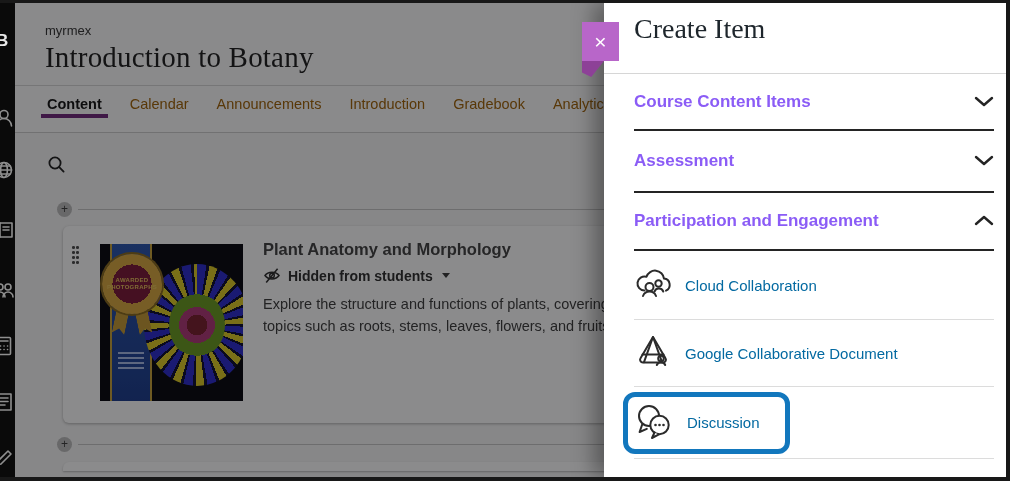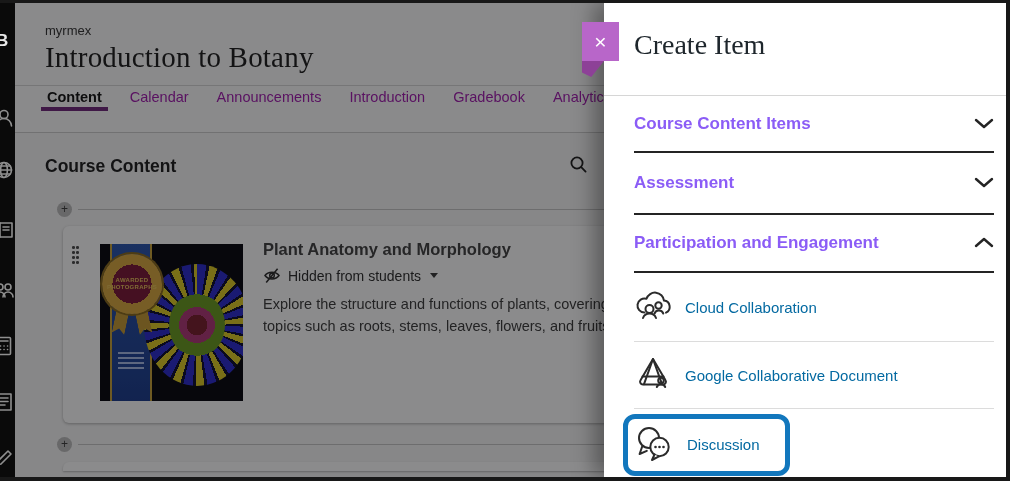--- a/index.html
+++ b/index.html
@@ -9,22 +9,22 @@
   .sidebar{position:absolute;left:0;top:0;bottom:0;width:15px;background:#0a0a0a;z-index:6;overflow:hidden;}
   .snav{position:absolute;left:-7px;width:22px;height:22px;color:#8f8f8f;}
   .snav svg{stroke:#8f8f8f;fill:none;stroke-width:1.6;stroke-linecap:round;stroke-linejoin:round;}
   .snav.logo{color:#e8e8e8;font-weight:bold;font-size:17px;left:-4px;}
   
   .main{position:absolute;left:15px;top:0;bottom:0;width:589px;background:#f7f7f7;z-index:1;}
   .dim{position:absolute;inset:0;background:rgba(8,8,10,0.47);z-index:10;}
   .main-header{padding:20px 0 0 30px;height:83px;box-sizing:border-box;border-bottom:1px solid #d8d8d8;background:#fdfdfd;}
   .eyebrow{font-size:13px;color:#333;}
   .course-title{margin:3px 0 0;font-family:"Liberation Serif","DejaVu Serif",serif;font-weight:500;font-size:29px;color:#1d1d1d;letter-spacing:.2px;}
-  .tabs{display:flex;gap:24px;align-items:flex-end;padding:0 0 14px 30px;height:47px;box-sizing:border-box;border-bottom:1px solid #cfcfcf;background:#fdfdfd;}
-  .tab{font-size:14.5px;color:#a21caf;padding:0 2px 13px;cursor:pointer;white-space:nowrap;position:relative;}
+  .tabs{display:flex;gap:24px;align-items:flex-end;padding:0 0 7px 30px;height:47px;box-sizing:border-box;border-bottom:1px solid #cfcfcf;background:#fdfdfd;}
+  .tab{font-size:14.5px;color:#a16207;padding:0 2px 13px;cursor:pointer;white-space:nowrap;position:relative;}
   .tab.active{color:#121212;font-weight:700;}
   .tab.active::after{content:"";position:absolute;left:-4px;right:-4px;bottom:7px;height:4px;background:var(--tab_underline,#70277b);}
   .content{padding:0 0 0 30px;}
   .content-head{display:flex;align-items:center;justify-content:space-between;padding:20px 14px 0 0;}
   .section-title{margin:0;font-size:17.5px;font-weight:700;color:#1d1d1d;}
   .search-btn svg{stroke:#1f1f1f;fill:none;stroke-width:1.8;stroke-linecap:round;}
   .search-btn{background:none;border:none;padding:2px;cursor:pointer;}
   .plus-divider{display:flex;align-items:center;gap:6px;margin:22px 0 0 12px;height:16px;}
   .plus-circle{width:15px;height:15px;border-radius:50%;background:#bdbdbd;color:#3d3d3d;font-size:12px;line-height:15px;text-align:center;border:none;padding:0;cursor:pointer;flex:0 0 auto;}
   .plus-line{flex:1;height:1px;background:#c6c6c6;}
@@ -43,33 +43,33 @@
   .ribbons{position:absolute;left:12px;top:66px;width:40px;height:26px;}
   .ribbons::before,.ribbons::after{content:"";position:absolute;top:0;width:13px;height:24px;background:#c59a33;}
   .ribbons::before{left:2px;transform:rotate(12deg);clip-path:polygon(0 0,100% 0,100% 100%,50% 78%,0 100%);}
   .ribbons::after{right:2px;transform:rotate(-12deg);clip-path:polygon(0 0,100% 0,100% 100%,50% 78%,0 100%);}
   .flower{position:absolute;left:44px;top:20px;width:106px;height:122px;border-radius:50%;
           background:repeating-conic-gradient(from 0deg,#2a2ace 0 9deg,#0d0d30 9deg 12deg,#ddcb24 12deg 20deg,#0d0d30 20deg 23deg);}
   .flower::after{content:"";position:absolute;inset:24%;border-radius:50%;
           background:radial-gradient(circle,#7a1f2f 0 24%,#b03878 24% 42%,#6a9c20 42% 72%,rgba(10,10,30,.0) 72%);}
   .card-body{position:absolute;left:200px;top:14px;width:356px;}
   .card-title{margin:0;font-size:16.5px;font-weight:700;color:#404040;cursor:pointer;}
-  .visibility{display:flex;align-items:center;gap:7px;margin-top:8px;font-size:14px;color:#2d2d2d;cursor:pointer;}
+  .visibility{display:flex;align-items:center;gap:7px;margin-top:8px;font-size:14px;color:#2d2d2d;cursor:pointer;font-weight:bold;}
   .visibility svg{stroke:#2d2d2d;fill:none;stroke-width:1.5;}
   .caret{width:0;height:0;border-left:4.5px solid transparent;border-right:4.5px solid transparent;border-top:5.5px solid #3a3a3a;margin-left:2px;}
   .card-desc{margin-top:9px;font-size:14.5px;line-height:1.55;color:#3b3b3b;}
   .partial-card{margin:10px 0 0 18px;width:556px;height:9px;background:#fff;border-radius:6px 6px 0 0;box-shadow:0 1px 2px rgba(0,0,0,.25);}
   
   .close-btn{position:absolute;left:582px;top:19px;width:37px;height:39px;background:var(--accent_purple,#b866c9);border:none;
              color:#fff;font-size:21px;line-height:37px;text-align:center;cursor:pointer;z-index:30;padding:0;font-family:inherit;}
   .close-btn .tail{position:absolute;left:0;top:39px;width:22px;height:16px;background:var(--accent_purple_dark,#8d4197);
              clip-path:polygon(0 0,100% 0,42% 100%,0 72%);}
   
   .panel{position:absolute;left:604px;top:0;bottom:0;right:0;background:#fff;z-index:20;box-shadow:-10px 0 20px rgba(0,0,0,.35);}
-  .panel-header{height:93px;box-sizing:border-box;border-bottom:1px solid #d6d6d6;padding:26px 0 0 30px;}
+  .panel-header{height:71px;box-sizing:border-box;border-bottom:1px solid #d6d6d6;padding:10px 0 0 30px;}
   .panel-title{margin:0;font-family:"Liberation Serif","DejaVu Serif",serif;font-weight:500;font-size:28px;color:#1e262c;}
   .section{padding:0 12px 0 30px;cursor:pointer;}
   .section-inner{display:flex;align-items:center;justify-content:space-between;border-bottom:2px solid #242424;}
   .s1 .section-inner{height:55px;} .s2 .section-inner{height:60px;} .s3 .section-inner{height:56px;}
   .section-label{font-size:17px;font-weight:700;color:#8b5cf6;}
   .chev svg{stroke:#242424;fill:none;stroke-width:2.4;stroke-linecap:round;stroke-linejoin:round;}
   .item{margin:0 12px 0 30px;border-bottom:1px solid #dcdcdc;display:flex;align-items:center;gap:13px;cursor:pointer;}
   .item.i1{height:68px;} .item.i2{height:66px;} .item.i3{height:71px;}
   .item-icon svg{stroke:#2b2b2b;fill:none;stroke-width:2;stroke-linecap:round;stroke-linejoin:round;}
   .item-label{font-size:15px;color:#0369a1;}
@@ -131,21 +131,20 @@
       <span class="tab active">Content</span>
       <span class="tab">Calendar</span>
       <span class="tab">Announcements</span>
       <span class="tab">Introduction</span>
       <span class="tab">Gradebook</span>
       <span class="tab">Analytics</span>
     </nav>
 
     <div class="content">
       <div class="content-head">
-        <h2 class="section-title">Course Content</h2>
         <button class="search-btn" aria-label="search">
           <svg width="19" height="19" viewBox="0 0 19 19">
               <circle cx="8" cy="8" r="5.6"></circle>
               <line x1="12.2" y1="12.2" x2="16.6" y2="16.6"></line>
             </svg>
         </button>
       </div>
 
       <div class="plus-divider">
         <button class="plus-circle">+</button>

